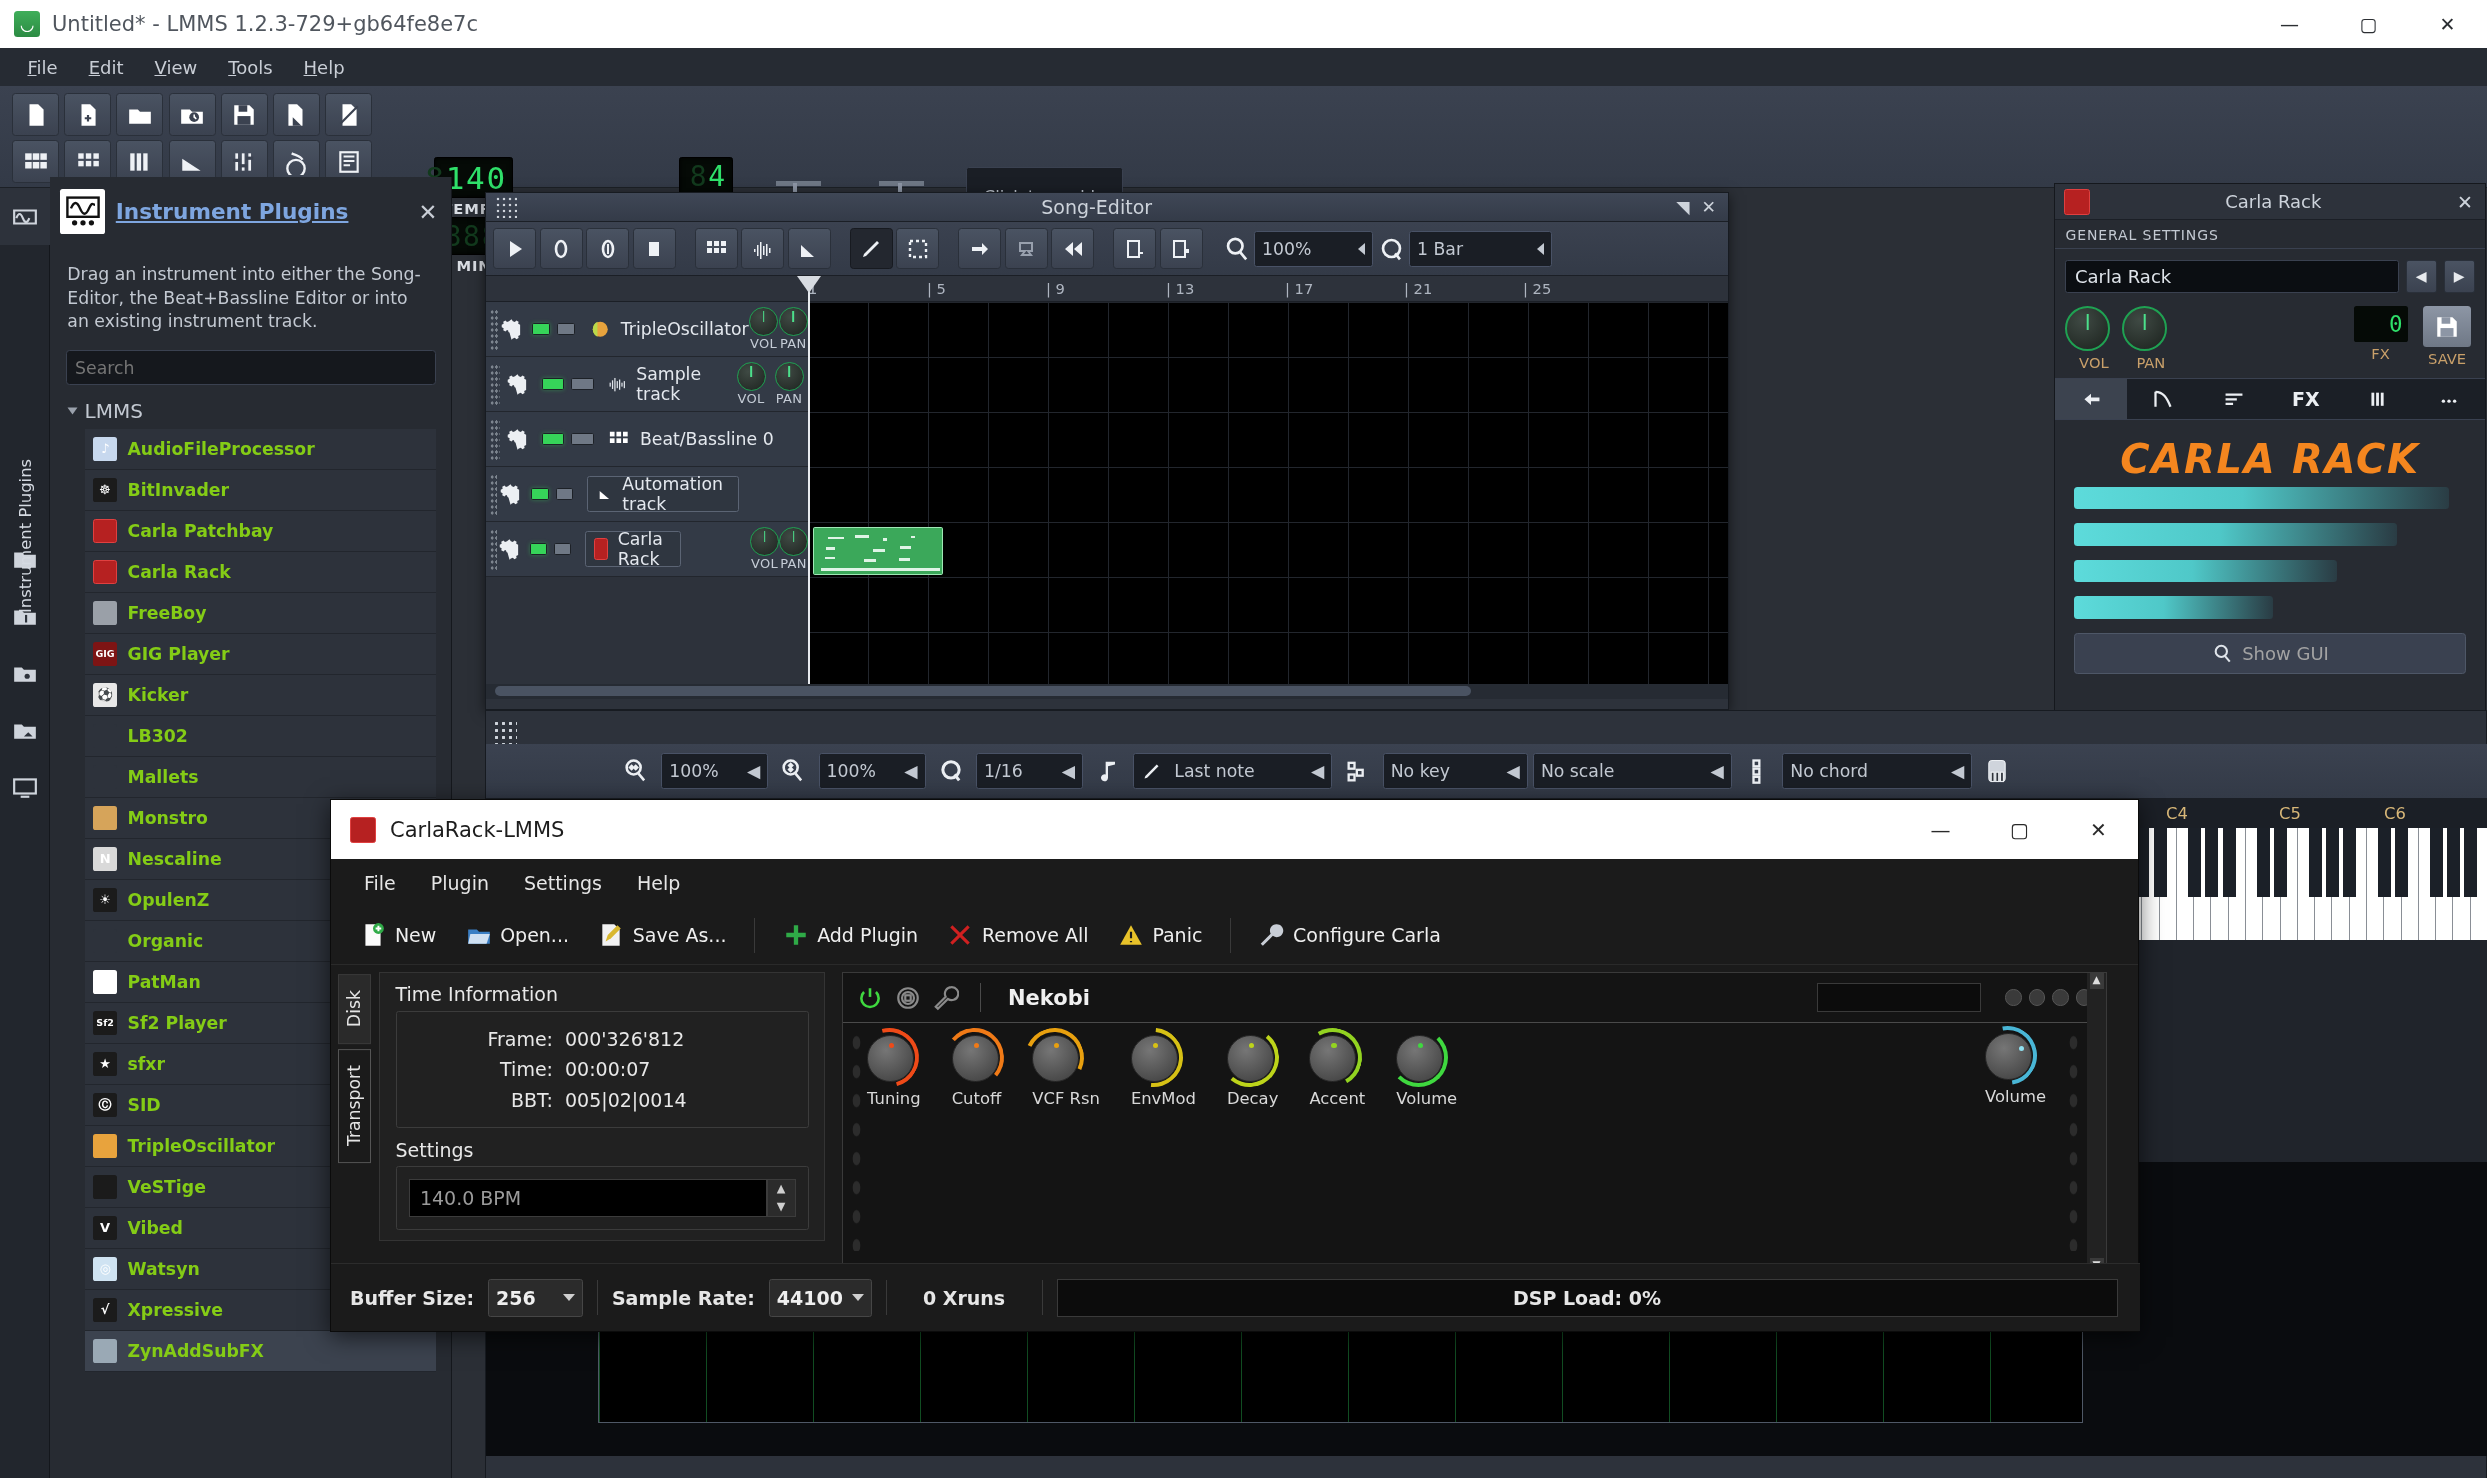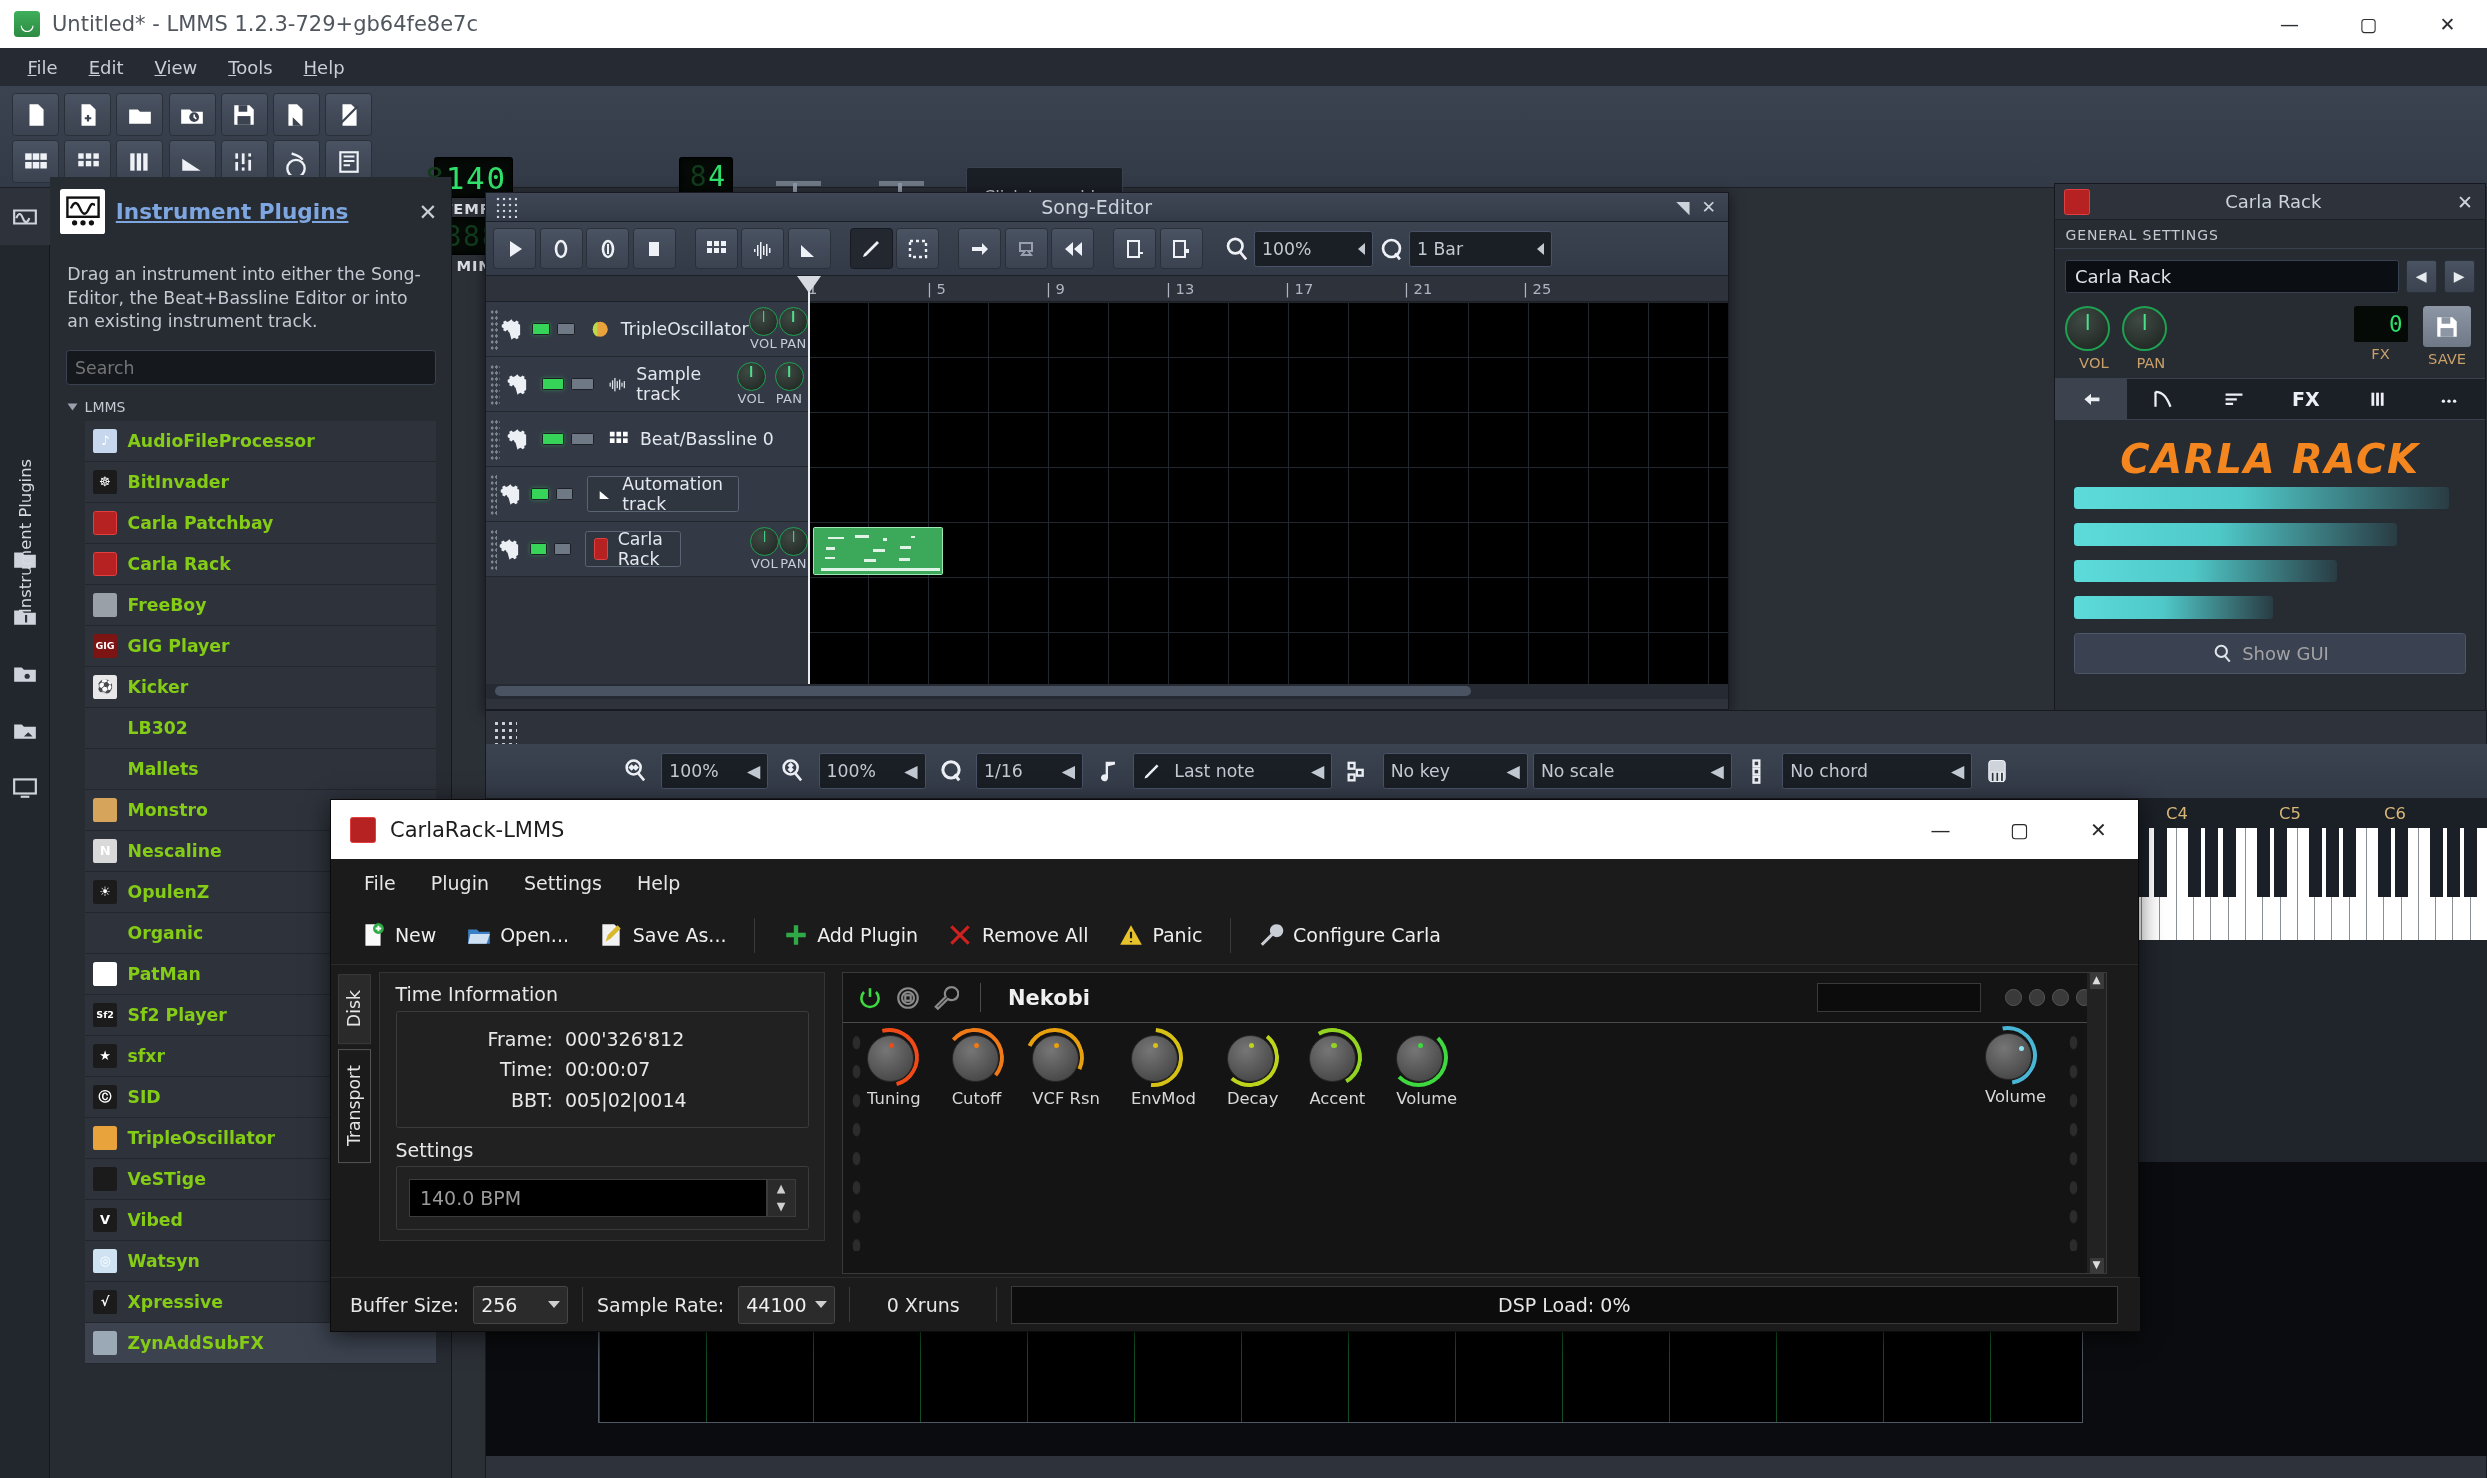--- a/index.html
+++ b/index.html
@@ -118,21 +118,21 @@
   }
   .ip-search {
     margin: 8.6px 15.5px 7px 15.5px; height: 35px; background: #15181d;
     border: 0.9px solid #3a4150; border-radius: 3.5px; color: #8c939d;
     font-size: 17.3px; padding: 0 8.6px; width: calc(100% - 31px);
     font-family: "DejaVu Sans", sans-serif;
   }
   .ip-tree { margin: 3.5px 15.5px 0 15.5px; }
   .ip-group {
     display: flex; align-items: center; gap: 8.6px; padding: 3.5px 0 5.2px 3.5px;
-    color: #c3c9d2; font-size: 14px;
+    color: #c3c9d2; font-size: 20px;
   }
   .ip-group .caret {
     width: 0; height: 0; border-left: 7px solid #9aa1ac;
     border-top: 5.2px solid transparent; border-bottom: 5.2px solid transparent;
     transform: rotate(90deg);
   }
   .ip-item {
     display: flex; align-items: center; gap: 10.4px; height: 41px;
     margin-left: 19px; padding-left: 8.6px;
     background: #2d323b; border-bottom: 0.9px solid #22262d;
@@ -484,23 +484,23 @@
   .nk-lbl { text-align: center; color: #d8d8d8; font-size: 16.4px; margin-top: 7px; }
   .cw-pinstrip {
     position: absolute; top: 50px; width: 17.3px; bottom: 22.5px;
     background-image: radial-gradient(#2c2c2c 3.5px, transparent 4.3px);
     background-size: 17.3px 29px; background-position: 0 5.2px;
   }
   .cw-rackscroll {
     position: absolute; right: 0; top: 0; width: 19px; bottom: 0; background: #222;
   }
   .cw-status {
-    position: absolute; left: 0; bottom: 0; width: 1809px; height: 54px;
+    position: absolute; left: 0; bottom: 0; width: 1809px; height: 68px;
     background: #1b1b1b; display: flex; align-items: center; gap: 14px;
-    padding-left: 19px; border-top: 0.9px solid #2c2c2c;
+    padding-left: 19px; border-top: 0.9px solid #2c2c2c; font-weight: bold;
   }
   .cw-status .lbl { color: #e6e6e6; font-size: 19px; }
   .cw-select {
     height: 38px; min-width: 95px; background: #2b2b2b; border: 0.9px solid #464646;
     border-radius: 2.6px; display: flex; align-items: center; justify-content: space-between;
     padding: 0 7px; color: #efefef; font-size: 19px; gap: 8.6px;
   }
   .cw-select .ar {
     width: 0; height: 0; border-top: 7px solid #cfcfcf;
     border-left: 6px solid transparent; border-right: 6px solid transparent;

